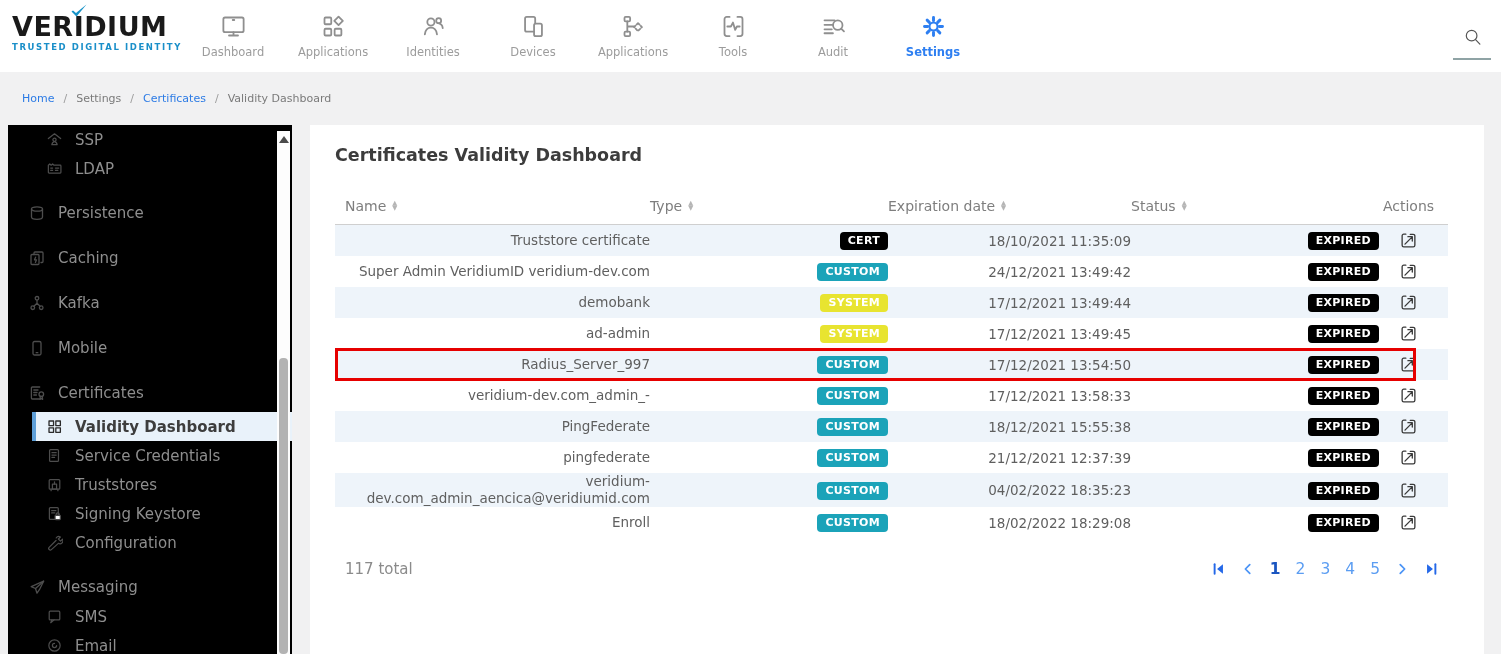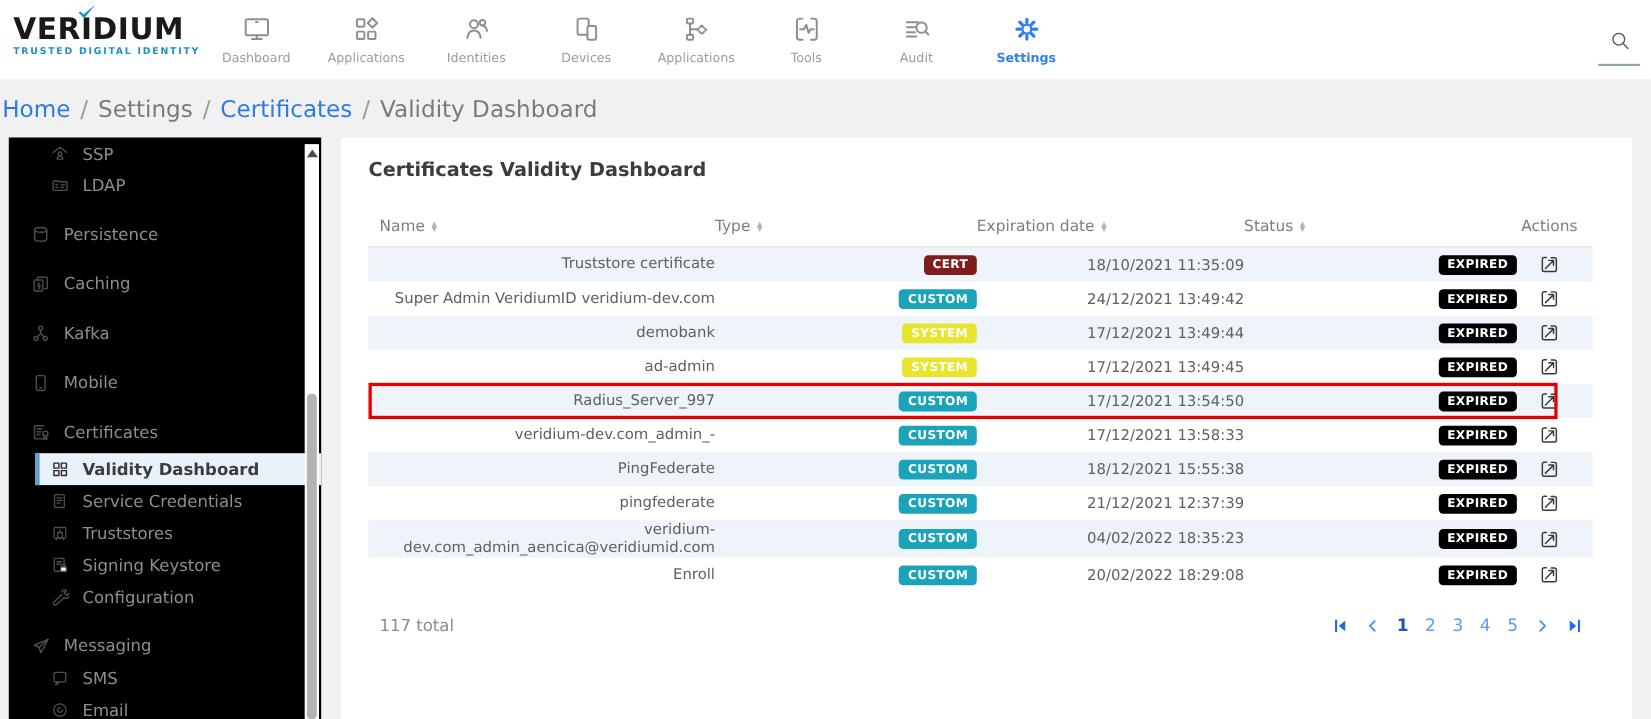--- a/index.html
+++ b/index.html
@@ -17,21 +17,21 @@
   .nav-item { width:100px; height:72px; display:flex; flex-direction:column; align-items:center; justify-content:center; gap:5px; cursor:pointer; color:#8f8f8f; }
   .nav-item .nlabel { font-size:11.5px; color:#9c9c9c; }
   .nav-item.active { color:#2e7ff1; }
   .nav-item.active .nlabel { color:#2e7ff1; font-weight:700; }
   .nav-item svg { width:27px; height:27px; }
   .hdr-search { position:absolute; right:8px; top:26px; width:40px; text-align:center; cursor:pointer; }
   .hdr-search svg { width:22px; height:22px; }
   .hdr-search .underline { margin-top:6px; border-bottom:2px solid #8fa3a5; width:38px; }
 
   
-  .breadcrumb-bar { height:53px; display:flex; align-items:center; padding-left:2px; font-size:21px; }
+  .breadcrumb-bar { height:53px; display:flex; align-items:center; padding-left:22px; font-size:11px; }
   .crumb { color:#7a7a7a; }
   .crumb.link { color:#2c7be5; cursor:pointer; }
   .crumb-sep { color:#9a9a9a; margin:0 9px; }
 
   
   .content { position:relative; width:100%; height:529px; }
   .sidebar { position:absolute; left:8px; top:0; width:284px; height:529px; background:#000000; padding-top:0; overflow:hidden; }
   .side-item { display:flex; align-items:center; gap:12px; font-size:15px; color:#8e8e8e; cursor:pointer; }
   .side-item svg { flex:0 0 auto; }
   .side-item.lvl1 { height:30px; margin-top:15px; padding-left:20px; }
@@ -50,21 +50,21 @@
   .trow, .thead { display:grid; grid-template-columns:305px 238px 243px 248px 1fr; align-items:center; padding:0 10px;text-align:right; }
   .thead { height:38px; border-bottom:1px solid #cfcfcf; color:#7e7e7e; font-size:14px; }
   .th { display:flex; align-items:center; gap:6px; }
   .th.sortable { cursor:pointer; }
   .th.c-actions { justify-content:center; }
   .sort { display:inline-flex; flex-direction:column; font-size:6.5px; line-height:5px; color:#b5b5b5; }
   .trow { min-height:31px; font-size:13.5px; color:#5f5f5f; position:relative; }
   .trow:nth-child(odd) { background:#eef4fa; }
   .cell-name { padding-right:0; word-break:break-word; line-height:17px; }
   .badge { display:inline-block; padding:2px 8px 3px; border-radius:4px; color:#ffffff; font-size:11px; font-weight:700; letter-spacing:.3px; }
-  .badge.cert { background:#7f1d1d; }
+  .badge.cert { background:#000000; }
   .badge.custom { background:#1ba3b9; }
   .badge.system { background:#e8e430; }
   .badge.expired { background:#000000; }
   .cell-actions { display:flex; justify-content:center; }
   .action-btn { cursor:pointer; display:inline-flex; }
   .action-btn svg { width:19px; height:19px; }
   .red-box { position:absolute; left:0; right:32px; top:-1px; bottom:-1px; border:3px solid #e60000; pointer-events:none; z-index:3; }
 
   
   .tbl-footer { width:1113px; display:flex; justify-content:space-between; align-items:center; margin-top:22px; padding:0 10px; }
@@ -523,21 +523,21 @@
                     <path d="M11.8 3.5H15a1.7 1.7 0 0 1 1.7 1.7V15A1.7 1.7 0 0 1 15 16.7H5A1.7 1.7 0 0 1 3.3 15V5A1.7 1.7 0 0 1 5 3.3h2.2"></path>
                     <path d="M6.3 13.8 13.9 6.2M9.4 6h4.6v4.6"></path>
                   </svg>
                 </span>
               </span>
             </div>
           </div>
           <div class="trow">
             <div class="cell-name">Enroll</div>
             <div><span class="badge custom">CUSTOM</span></div>
-            <div>20/02/2022 18:29:08</div>
+            <div>18/02/2022 18:29:08</div>
             <div><span class="badge expired">EXPIRED</span></div>
             <div class="cell-actions">
               <span class="action-btn">
                 <span style="display:inline-flex;width:19px;height:19px;color:#3a3a3a">
                   <svg viewBox="0 0 20 20" fill="none" stroke="currentColor" stroke-width="1.4" stroke-linecap="round" stroke-linejoin="round" style="width:100%;height:100%">
                     <path d="M11.8 3.5H15a1.7 1.7 0 0 1 1.7 1.7V15A1.7 1.7 0 0 1 15 16.7H5A1.7 1.7 0 0 1 3.3 15V5A1.7 1.7 0 0 1 5 3.3h2.2"></path>
                     <path d="M6.3 13.8 13.9 6.2M9.4 6h4.6v4.6"></path>
                   </svg>
                 </span>
               </span>

